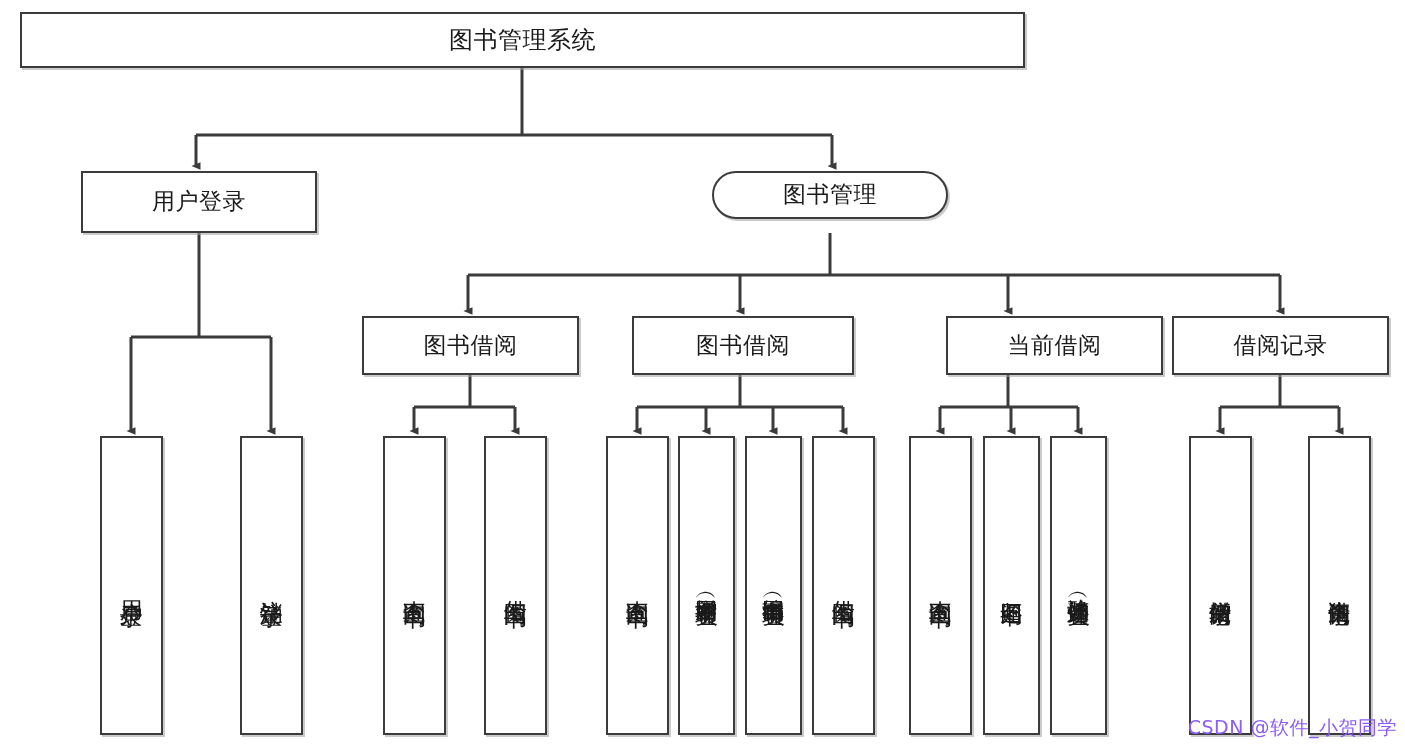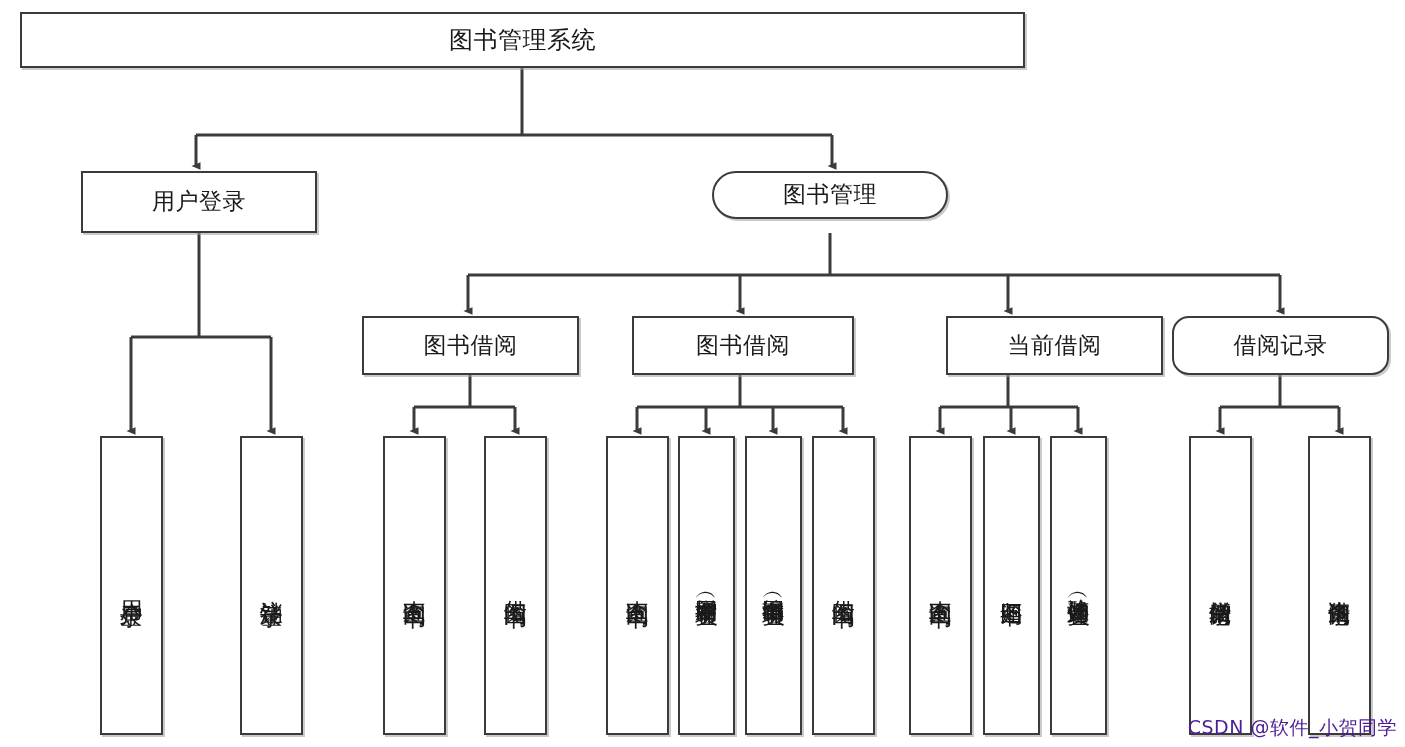--- a/index.html
+++ b/index.html
@@ -63,21 +63,21 @@
   }
   .node.vert.tall .label {
     font-size: 22px;
     letter-spacing: 1px;
   }
   #watermark {
     position: absolute;
     right: 8px;
     bottom: 6px;
     font-size: 19px;
-    color: #4c1d95;
+    color: #8b5cf6;
     letter-spacing: 0.5px;
     white-space: nowrap;
     pointer-events: none;
   }
 </style>
 </head>
 <body>
 
 <div id="diagram-root">
 
@@ -144,21 +144,21 @@
 
   <div class="node horiz" style="left:362px; top:316px; width:217px; height:59px;">
     <span class="label">图书借阅</span>
   </div>
   <div class="node horiz" style="left:632px; top:316px; width:222px; height:59px;">
     <span class="label">图书借阅</span>
   </div>
   <div class="node horiz" style="left:946px; top:316px; width:217px; height:59px;">
     <span class="label">当前借阅</span>
   </div>
-  <div class="node horiz" style="left:1172px; top:316px; width:217px; height:59px;border-radius:17px;">
+  <div class="node horiz" style="left:1172px; top:316px; width:217px; height:59px;">
     <span class="label">借阅记录</span>
   </div>
 
   <div class="node vert" style="left:100px; top:436px; width:63px; height:299px;">
     <span class="label">用户登录</span>
   </div>
   <div class="node vert" style="left:240px; top:436px; width:63px; height:299px;">
     <span class="label">注销登录</span>
   </div>
 

